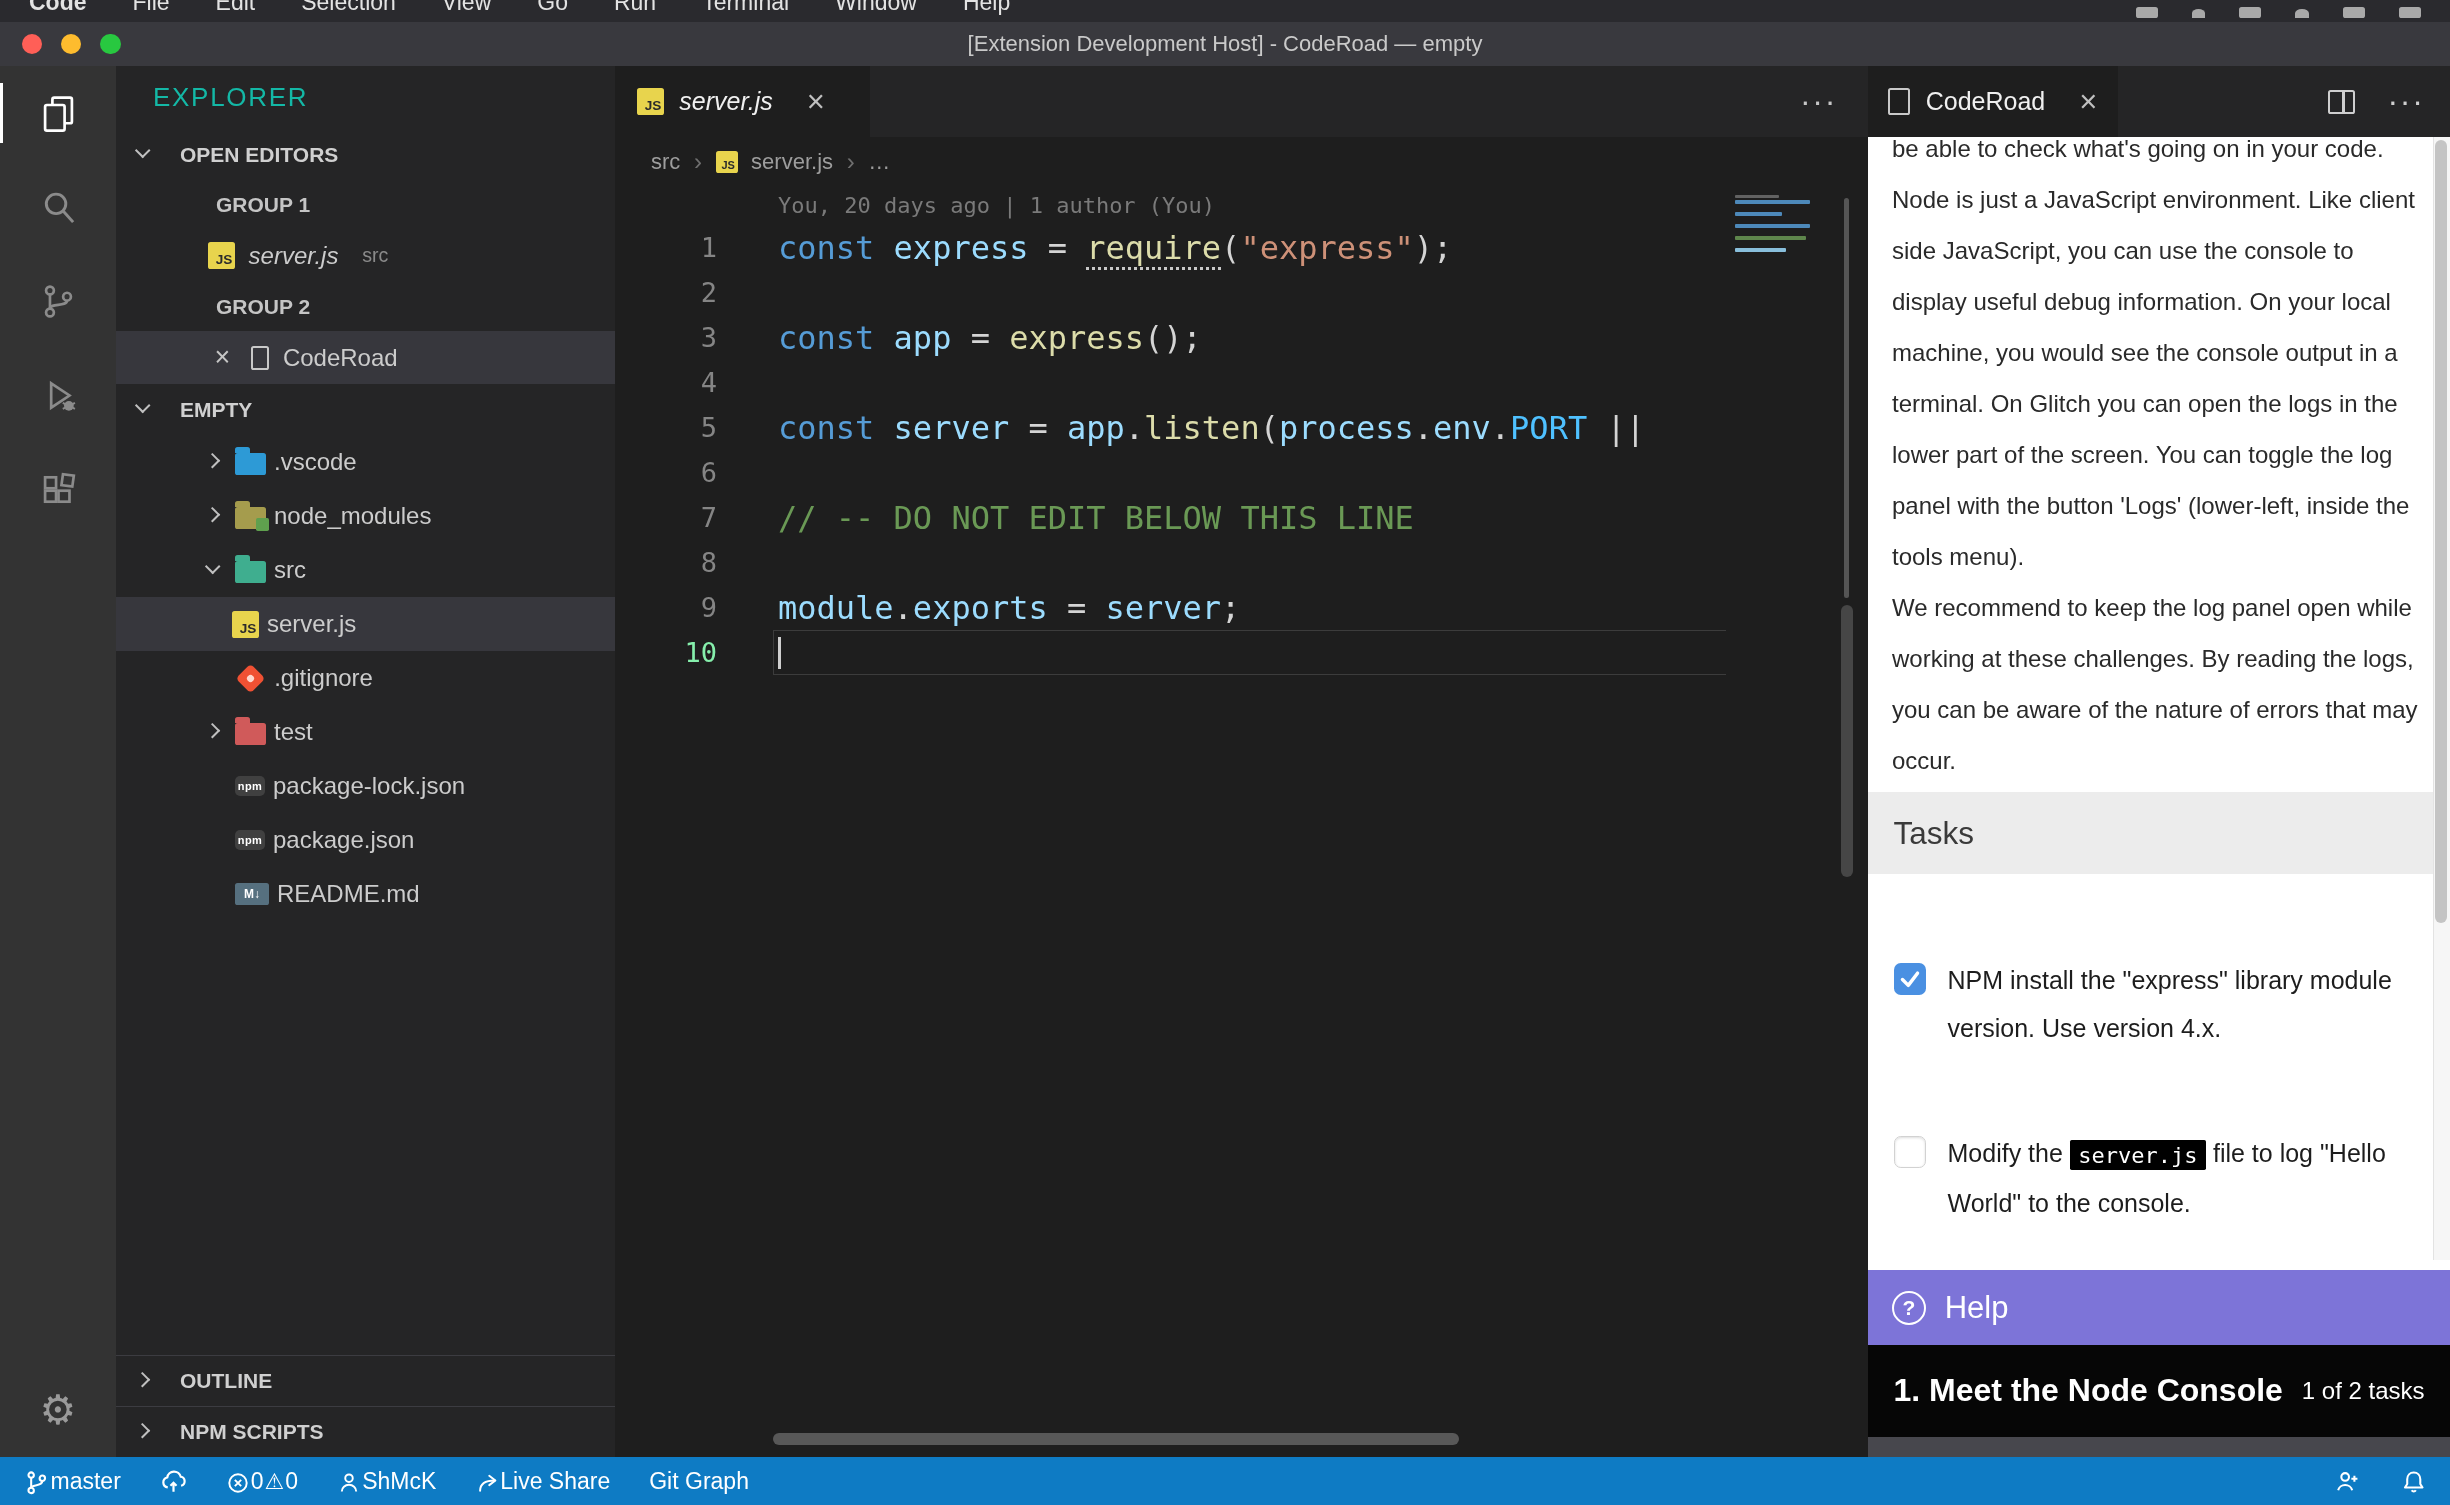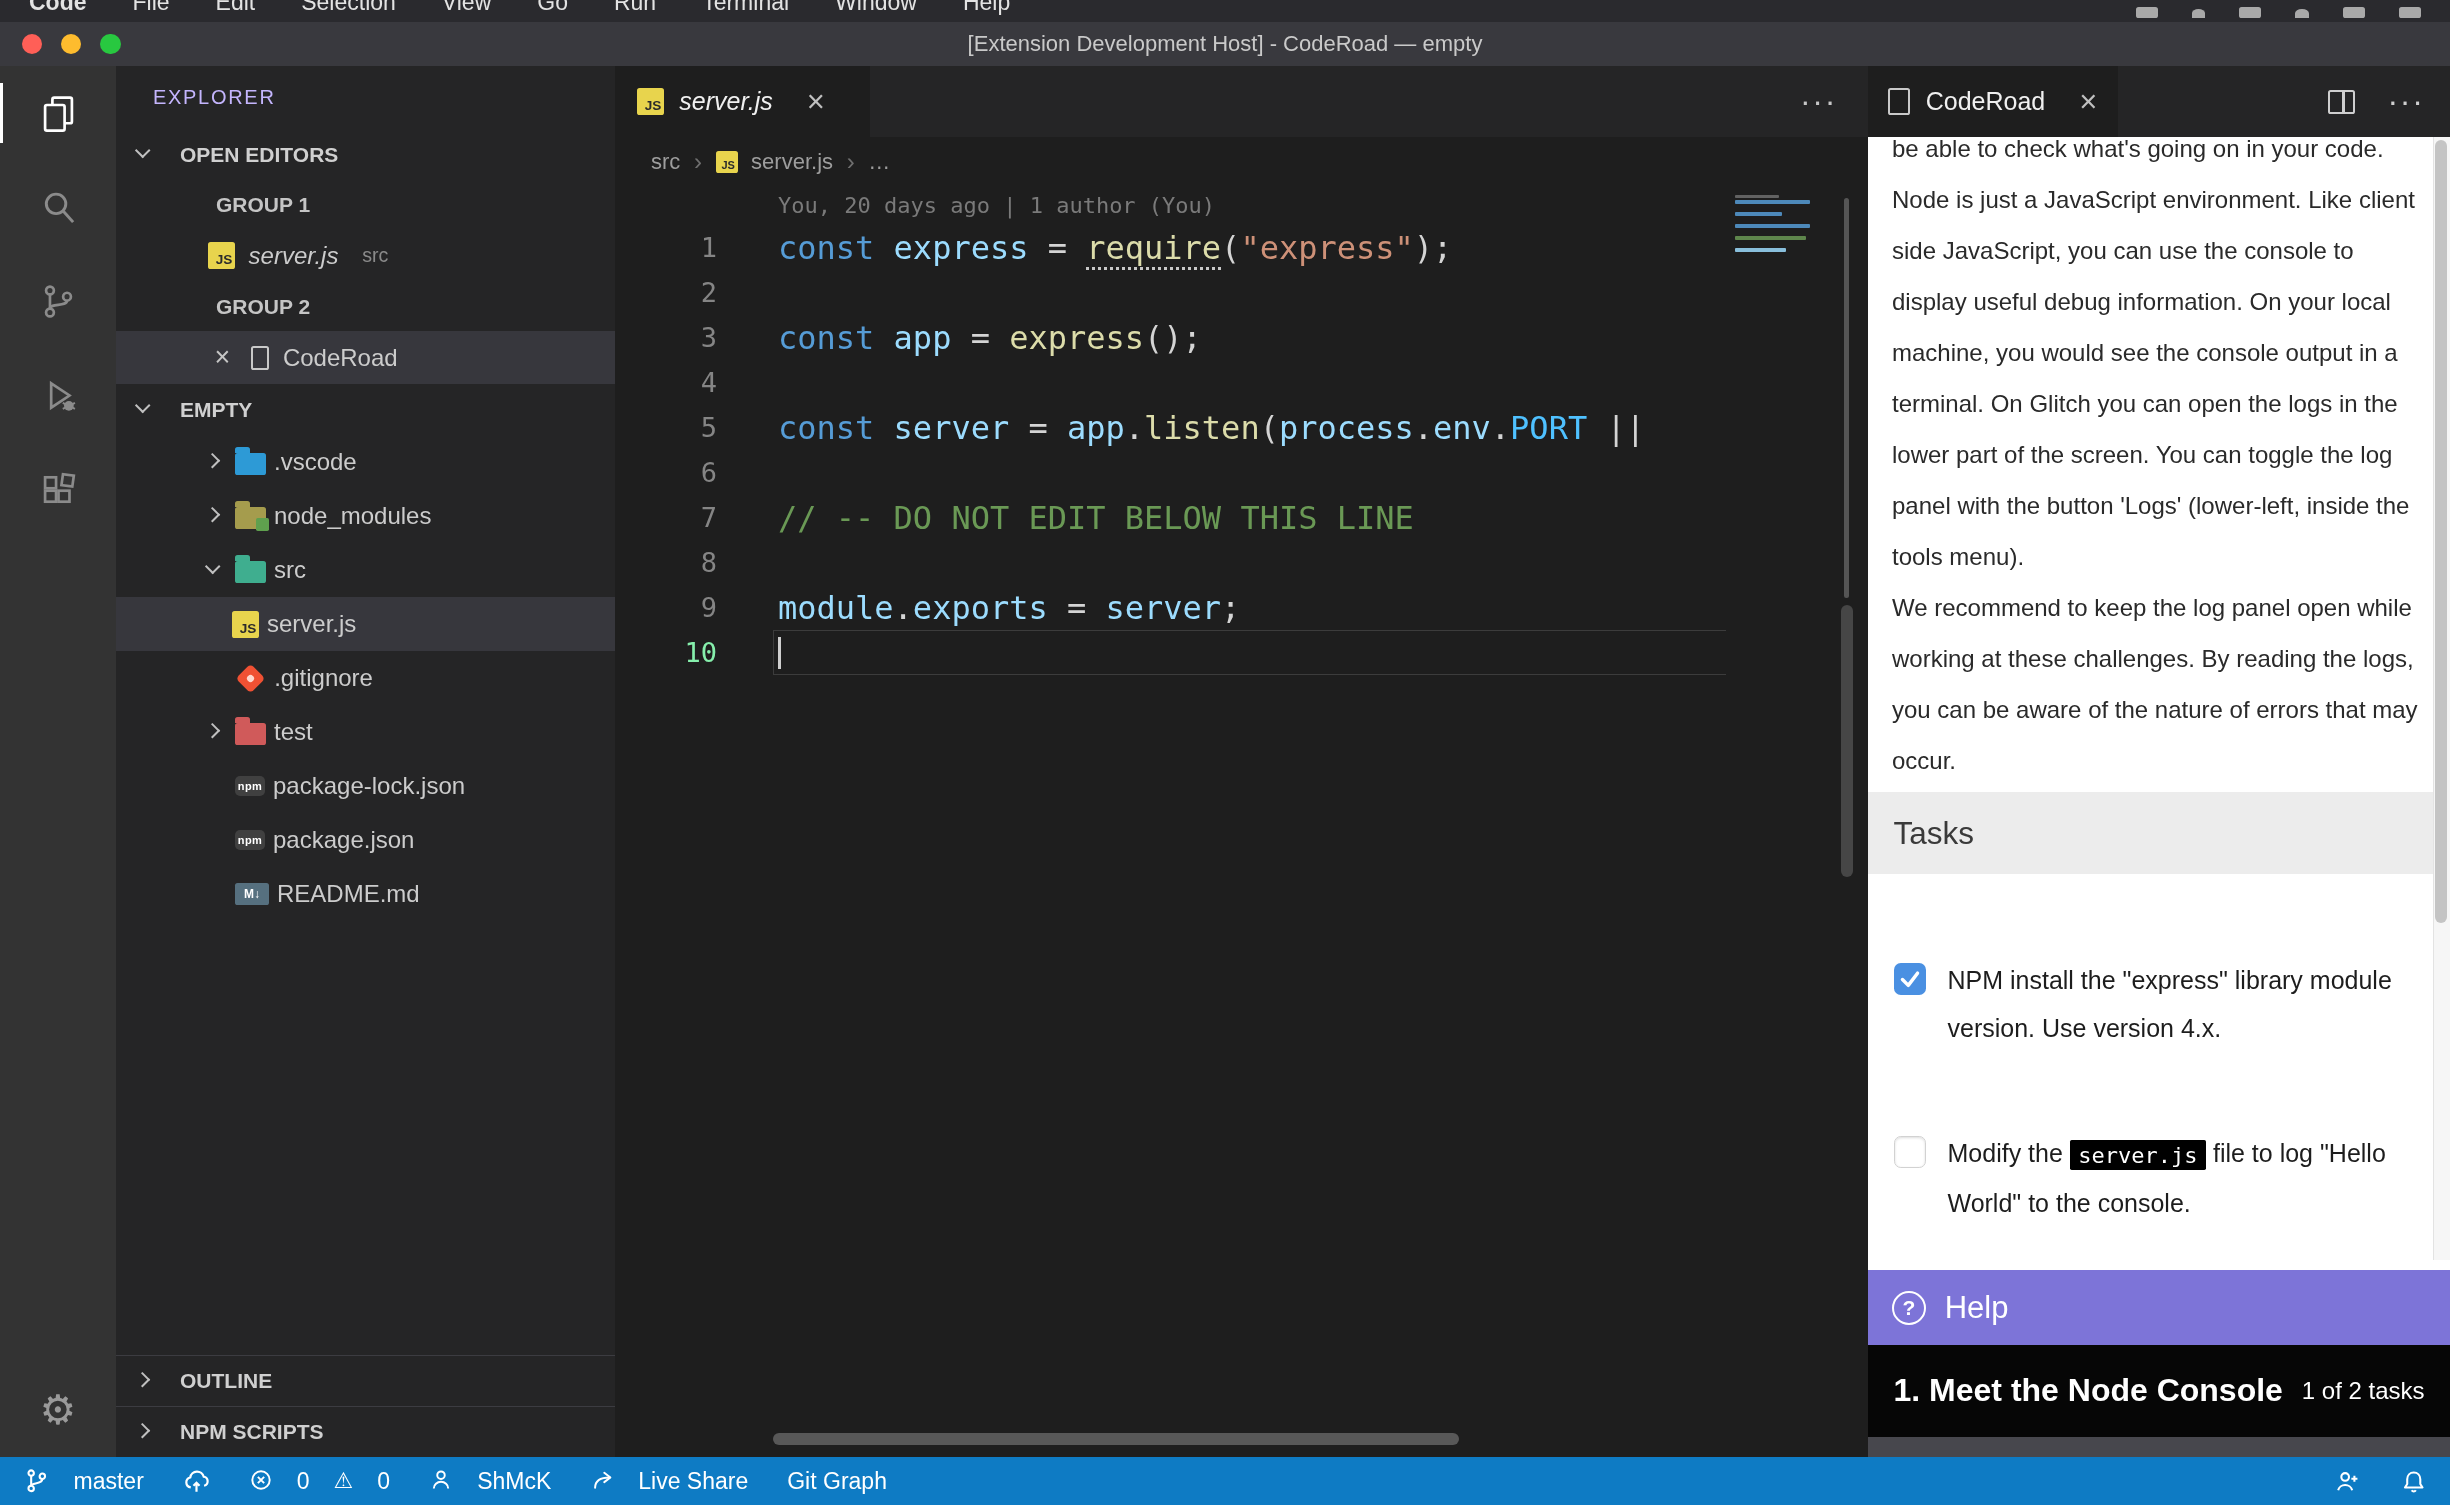--- a/index.html
+++ b/index.html
@@ -27,21 +27,21 @@
   
   #activitybar{width:116px;background:#333333;display:flex;flex-direction:column;align-items:stretch;flex:0 0 auto}
   .ab-item{height:94px;display:flex;align-items:center;justify-content:center;color:#8b8b8b;position:relative;cursor:pointer}
   .ab-item.active{color:#ffffff}
   .ab-item.active::before{content:"";position:absolute;left:0;top:17px;bottom:17px;width:3.4px;background:#fff}
   .ab-spacer{flex:1}
   .ab-gear{height:95px;display:flex;align-items:center;justify-content:center;font-size:41px;color:#9a9a9a}
 
   
   #sidebar{width:499px;background:#252526;color:#cccccc;display:flex;flex-direction:column;flex:0 0 auto;overflow:hidden}
-  .sb-title{height:63px;display:flex;align-items:center;padding-left:37px;font-size:20px;color:#c4b5fd;letter-spacing:1.7px}
+  .sb-title{height:63px;display:flex;align-items:center;padding-left:37px;font-size:26px;color:#14b8a6;letter-spacing:1.7px}
   .sb-sect{height:51px;display:flex;align-items:center;font-weight:700;font-size:21px;padding-left:12px;gap:23px;color:#d0d0d0}
   .chev{width:29px;height:29px;position:relative;flex:0 0 auto}
   .chev::after{content:"";position:absolute;top:7.7px;left:9.4px;width:9.4px;height:9.4px;border-right:2.6px solid #c0c0c0;border-bottom:2.6px solid #c0c0c0;transform:rotate(-45deg)}
   .chev.down::after{transform:rotate(45deg);top:5.1px}
   .chev.none::after{display:none}
   .grouplabel{height:49px;display:flex;align-items:center;padding-left:100px;font-size:21px;font-weight:700;color:#c5c5c5}
   .oe-row{height:53px;display:flex;align-items:center;padding-left:92px;gap:13.6px;font-size:24px}
   .oe-row.hl{background:#37373d}
   .oe-close{color:#c5c5c5;font-size:27px;width:29px;text-align:center;line-height:29px}
   .fname.it{font-style:italic}
@@ -118,21 +118,21 @@
   .helplabel{font-size:31px}
   .progressbar{position:absolute;left:0;right:0;bottom:20.4px;height:92px;background:#060606;color:#fff;display:flex;align-items:center;justify-content:space-between;padding:0 25.5px}
   .ptitle{font-size:32px;font-weight:600}
   .pcount{font-size:24px}
   .wv-strip{position:absolute;left:0;right:0;bottom:0;height:20.4px;background:#47474d}
   .wv-sb{position:absolute;top:0;right:0;width:17px;bottom:197px;background:#f6f6f6;border-left:0.9px solid #e3e3e3}
   .wv-sb .thumb{position:absolute;top:3.4px;right:2.6px;width:12px;height:783px;background:#c4c4c4;border-radius:6px}
 
   
   #statusbar{position:absolute;left:0;right:0;bottom:0;height:49px;background:#0e7bc4;color:#fff;display:flex;align-items:center;padding:0 24px;font-size:23px;gap:39px}
-  .sb-item{display:flex;align-items:flex-start;gap:24px;white-space:nowrap}
+  .sb-item{display:flex;align-items:flex-end;gap:1px;white-space:nowrap}
   .sb-right{margin-left:auto;display:flex;align-items:center;gap:41px}
   .sb-item svg{display:block}
   .warnglyph{font-size:22px}
 </style>
 </head>
 <body>
 
 <div id="app">
 
   <div id="menubar">

